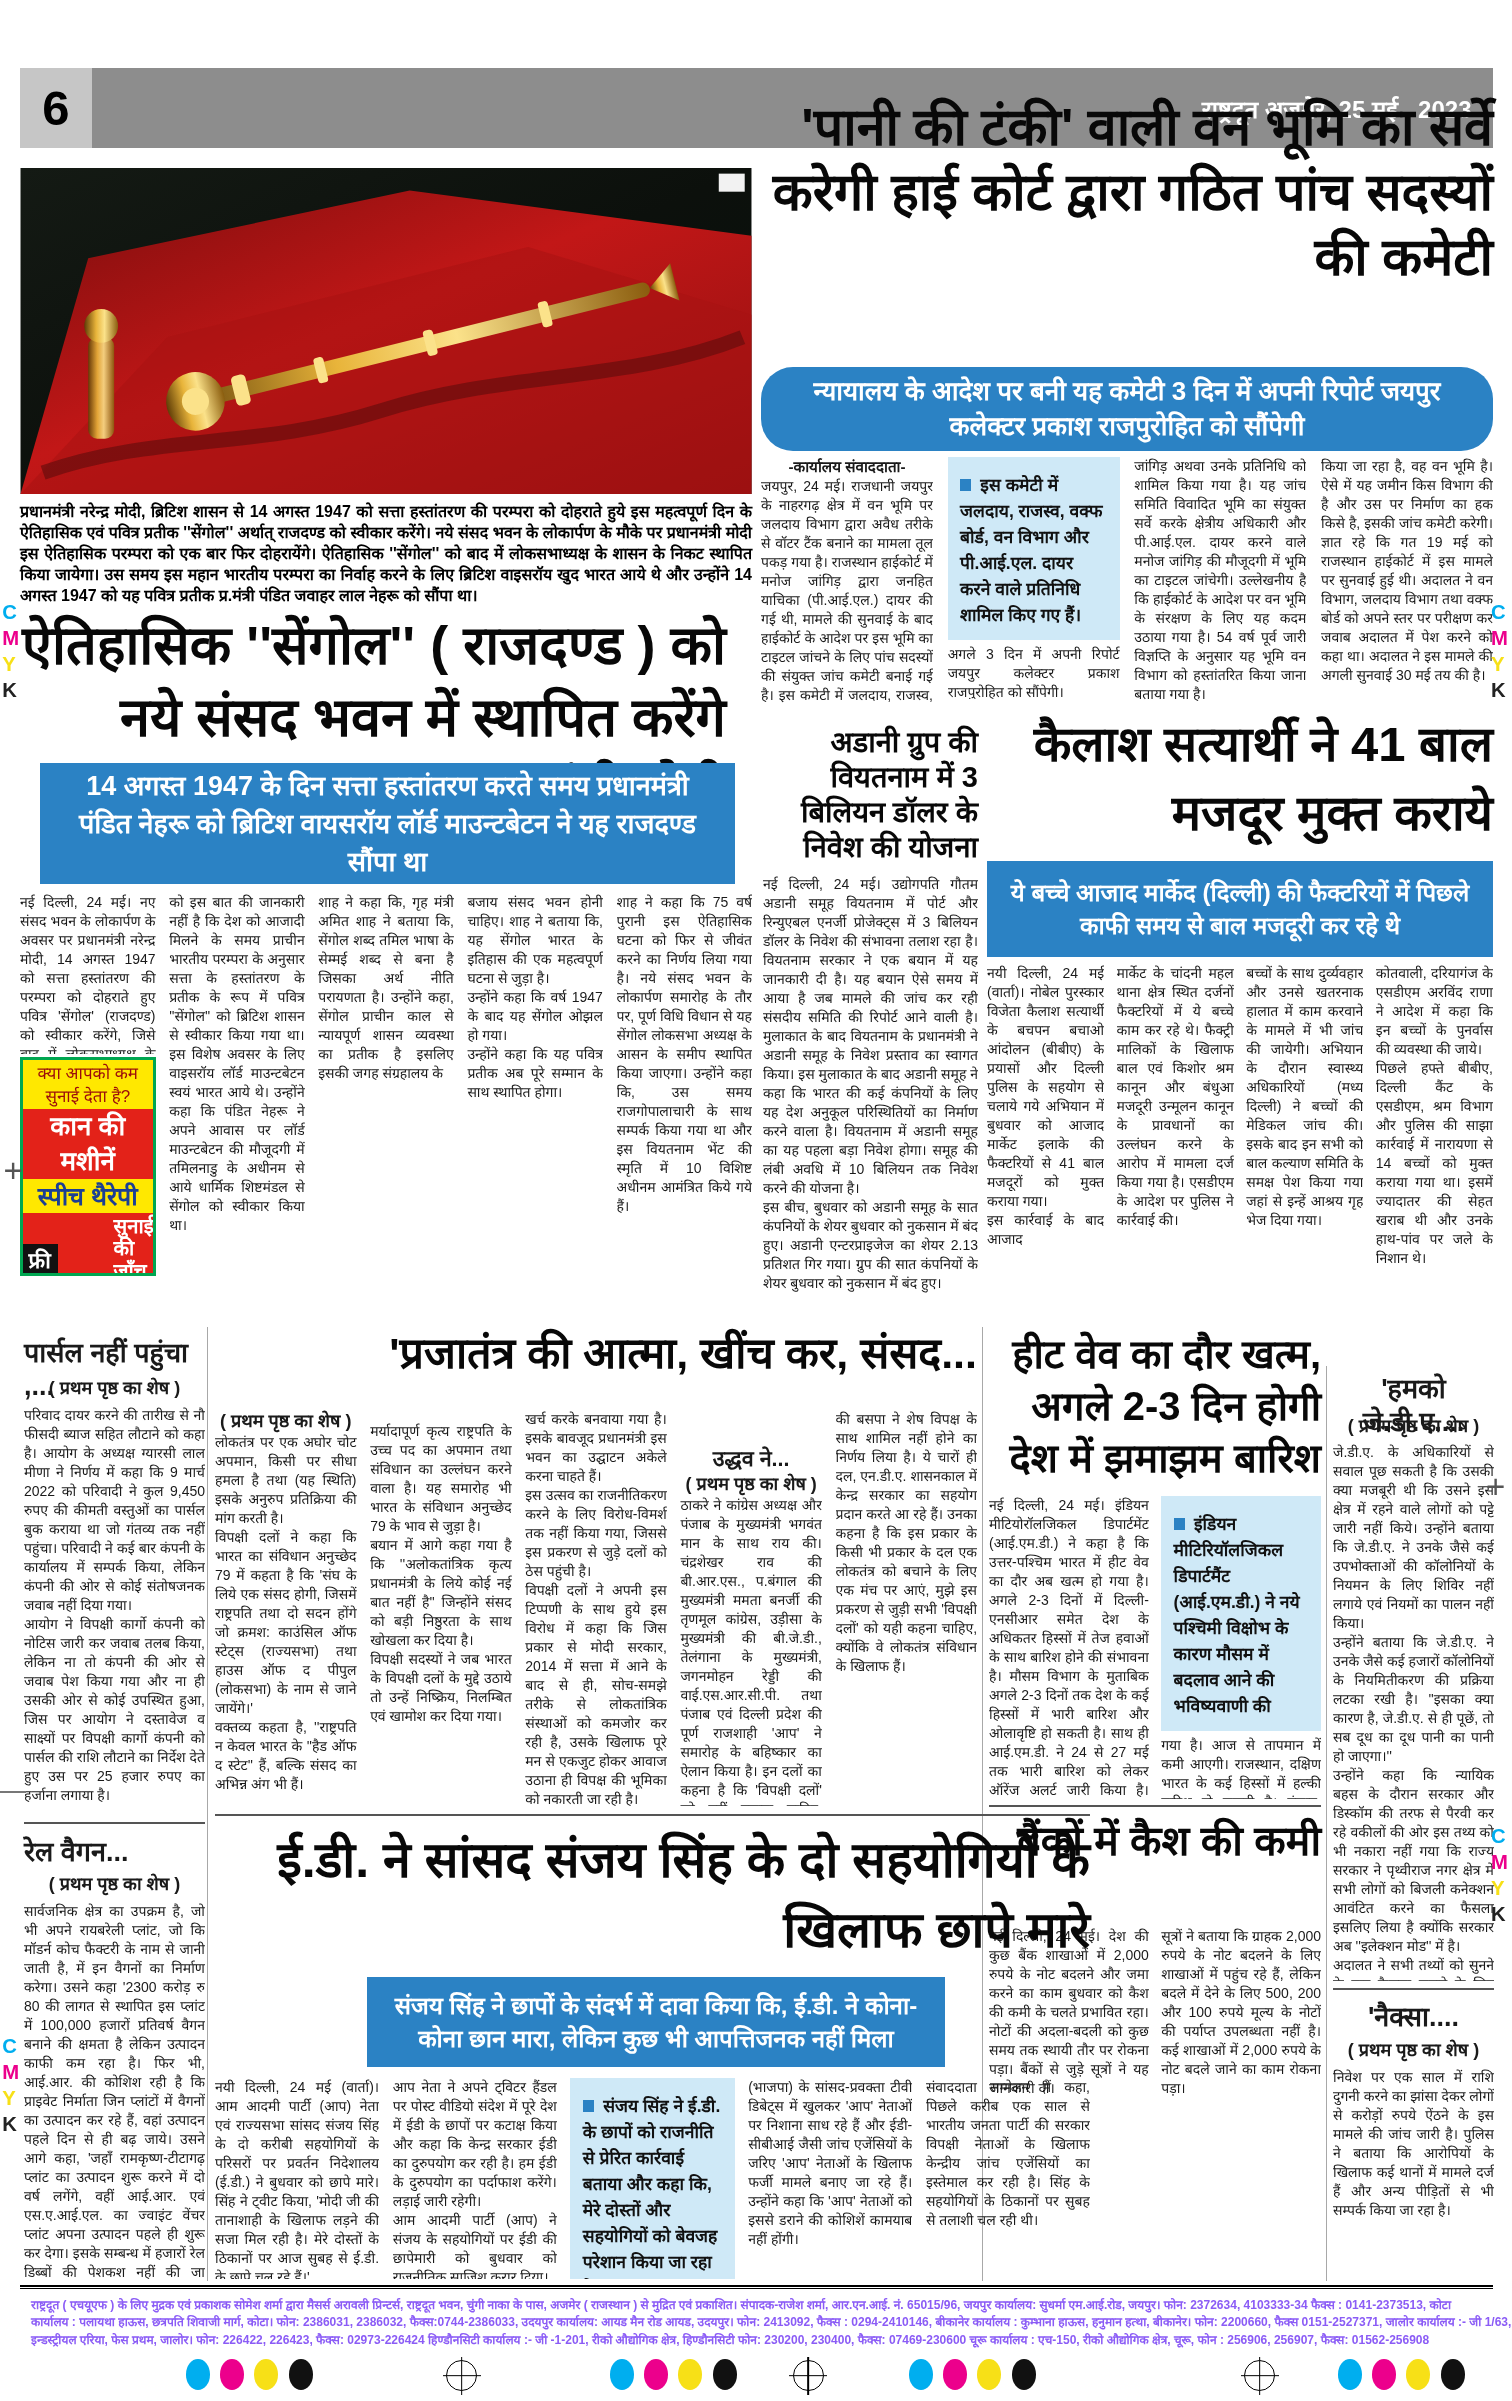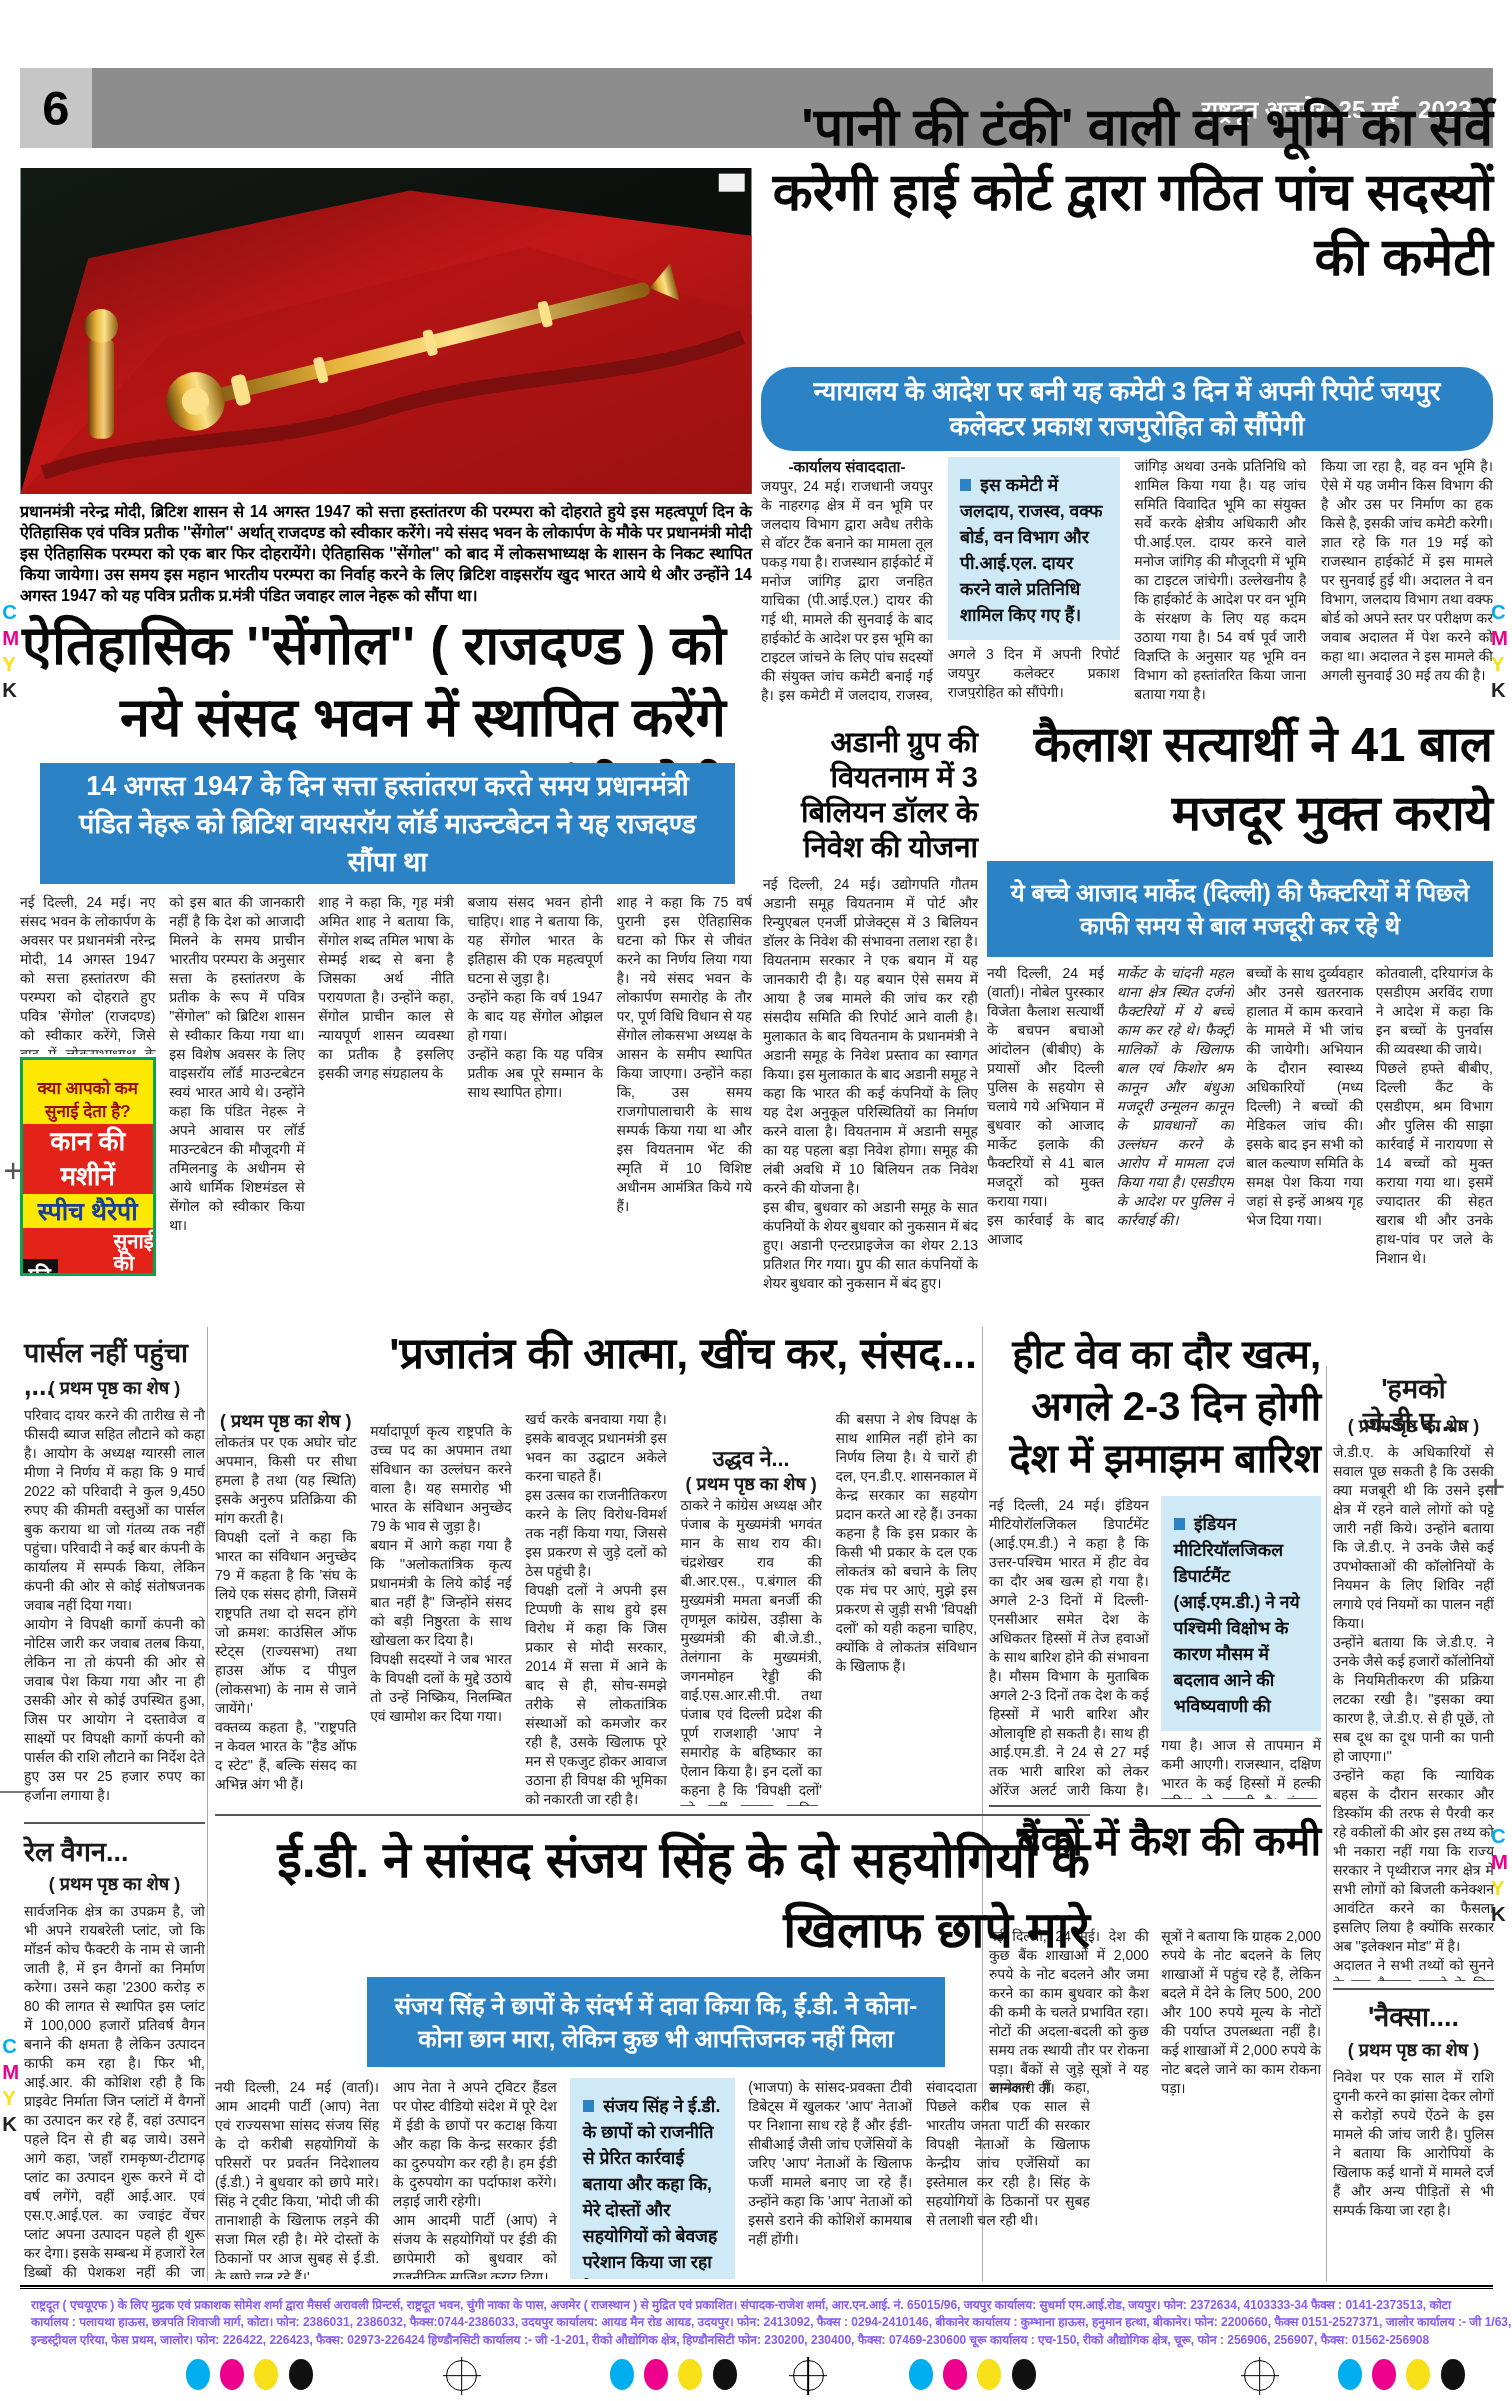--- a/index.html
+++ b/index.html
@@ -30,21 +30,21 @@
   .body-txt{font-size:14px;line-height:19px;text-align:justify;white-space:pre-line;overflow:hidden;}
   .cols{display:flex;}
   .col{flex:1;overflow:hidden;}
   .byline{font-weight:bold;text-align:center;font-size:15.2px;line-height:20.3px;}
   .caption{font-weight:bold;font-size:16px;line-height:21px;text-align:justify;color:#000;}
   .vrule{background:#a8a8a8;width:1.1px;}
   .hrule{background:#555;height:1.7px;}
   .minihead{font-weight:bold;font-size:21.5px;text-align:center;line-height:27px;margin-top:36px;}
   
   .ad{border:3.4px solid #00a651;background:#ffe800;box-sizing:border-box;overflow:hidden;}
-  .ad .q{color:#9b0c0c;font-weight:bold;font-size:17px;text-align:center;line-height:22.6px;padding-top:18px;border-radius:16px;}
+  .ad .q{color:#9b0c0c;font-weight:normal;font-size:17px;text-align:center;line-height:22.6px;padding-top:3px;border-radius:16px;}
   .ad .band-red{background:#e32219;color:#fff;font-weight:bold;font-size:26px;text-align:center;line-height:35px;}
   .ad .band-yel{background:#ffe800;color:#1b3f94;font-weight:bold;font-size:25px;text-align:center;line-height:34px;}
   .ad .rowfree{background:#e32219;color:#fff;display:flex;align-items:center;justify-content:center;gap:8px;padding:2.3px 0;}
   .ad .freebox{background:#111;color:#fff;font-weight:bold;font-size:21.5px;padding:1.1px 6.8px;}
   .ad .jaanch{font-weight:bold;font-size:20.3px;line-height:22.6px;margin-left:48px;}
   .ad .trial{font-weight:bold;font-size:9.6px;letter-spacing:0.6px;}
   
   .imprint{font-size:12px;font-weight:bold;line-height:17.5px;white-space:nowrap;color:#8b5cf6;}
   .dot{width:24px;height:30.5px;border-radius:50%;display:inline-block;}
   .reg{width:29px;height:29px;border:1.7px solid #000;border-radius:50%;position:relative;display:inline-block;}
@@ -165,21 +165,21 @@
     <div class="body-txt" style="margin-top:10.2px;height:429px;">नई दिल्ली, 24 मई। उद्योगपति गौतम अडानी समूह वियतनाम में पोर्ट और रिन्युएबल एनर्जी प्रोजेक्ट्स में 3 बिलियन डॉलर के निवेश की संभावना तलाश रहा है। वियतनाम सरकार ने एक बयान में यह जानकारी दी है। यह बयान ऐसे समय में आया है जब मामले की जांच कर रही संसदीय समिति की रिपोर्ट आने वाली है। मुलाकात के बाद वियतनाम के प्रधानमंत्री ने अडानी समूह के निवेश प्रस्ताव का स्वागत किया। इस मुलाकात के बाद अडानी समूह ने कहा कि भारत की कई कंपनियों के लिए यह देश अनुकूल परिस्थितियों का निर्माण करने वाला है। वियतनाम में अडानी समूह का यह पहला बड़ा निवेश होगा। समूह की लंबी अवधि में 10 बिलियन तक निवेश करने की योजना है।
 इस बीच, बुधवार को अडानी समूह के सात कंपनियों के शेयर बुधवार को नुकसान में बंद हुए। अडानी एन्टरप्राइजेज का शेयर 2.13 प्रतिशत गिर गया। ग्रुप की सात कंपनियों के शेयर बुधवार को नुकसान में बंद हुए।</div>
   </div>
 
   
   <div class="abs hl hl-kailash" style="left:987px;top:710px;width:506px;height:142px;">कैलाश सत्यार्थी ने 41 बाल मजदूर मुक्त कराये</div>
   <div class="abs bluebox" style="left:987px;top:861px;width:506px;height:96px;font-size:24px;line-height:33px;">ये बच्चे आजाद मार्केद (दिल्ली) की फैक्टरियों में पिछले काफी समय से बाल मजदूरी कर रहे थे</div>
   <div class="abs cols" style="left:987px;top:964px;width:506px;height:353px;gap:12.4px;">
     <div class="col body-txt" style="height:353px;">नयी दिल्ली, 24 मई (वार्ता)। नोबेल पुरस्कार विजेता कैलाश सत्यार्थी के बचपन बचाओ आंदोलन (बीबीए) के प्रयासों और दिल्ली पुलिस के सहयोग से चलाये गये अभियान में बुधवार को आजाद मार्केट इलाके की फैक्टरियों से 41 बाल मजदूरों को मुक्त कराया गया।
 इस कार्रवाई के बाद आजाद</div>
-    <div class="col body-txt" style="height:353px;font-style:italic;">मार्केट के चांदनी महल थाना क्षेत्र स्थित दर्जनों फैक्टरियों में ये बच्चे काम कर रहे थे। फैक्ट्री मालिकों के खिलाफ बाल एवं किशोर श्रम कानून और बंधुआ मजदूरी उन्मूलन कानून के प्रावधानों का उल्लंघन करने के आरोप में मामला दर्ज किया गया है। एसडीएम के आदेश पर पुलिस ने कार्रवाई की।</div>
+    <div class="col body-txt" style="height:353px;">मार्केट के चांदनी महल थाना क्षेत्र स्थित दर्जनों फैक्टरियों में ये बच्चे काम कर रहे थे। फैक्ट्री मालिकों के खिलाफ बाल एवं किशोर श्रम कानून और बंधुआ मजदूरी उन्मूलन कानून के प्रावधानों का उल्लंघन करने के आरोप में मामला दर्ज किया गया है। एसडीएम के आदेश पर पुलिस ने कार्रवाई की।</div>
     <div class="col body-txt" style="height:353px;">बच्चों के साथ दुर्व्यवहार और उनसे खतरनाक हालात में काम करवाने के मामले में भी जांच की जायेगी। अभियान के दौरान स्वास्थ्य अधिकारियों (मध्य दिल्ली) ने बच्चों की मेडिकल जांच की। इसके बाद इन सभी को बाल कल्याण समिति के समक्ष पेश किया गया जहां से इन्हें आश्रय गृह भेज दिया गया।</div>
     <div class="col body-txt" style="height:353px;">कोतवाली, दरियागंज के एसडीएम अरविंद राणा ने आदेश में कहा कि इन बच्चों के पुनर्वास की व्यवस्था की जाये।
 पिछले हफ्ते बीबीए, दिल्ली कैंट के एसडीएम, श्रम विभाग और पुलिस की साझा कार्रवाई में नारायणा से 14 बच्चों को मुक्त कराया गया था। इसमें ज्यादातर की सेहत खराब थी और उनके हाथ-पांव पर जले के निशान थे।</div>
   </div>
 
   
   <div class="abs vrule" style="left:207px;top:1327px;height:954px;"></div>
   <div class="abs vrule" style="left:982px;top:1327px;height:954px;"></div>
   <div class="abs vrule" style="left:1326px;top:1366px;height:915px;"></div>
 

